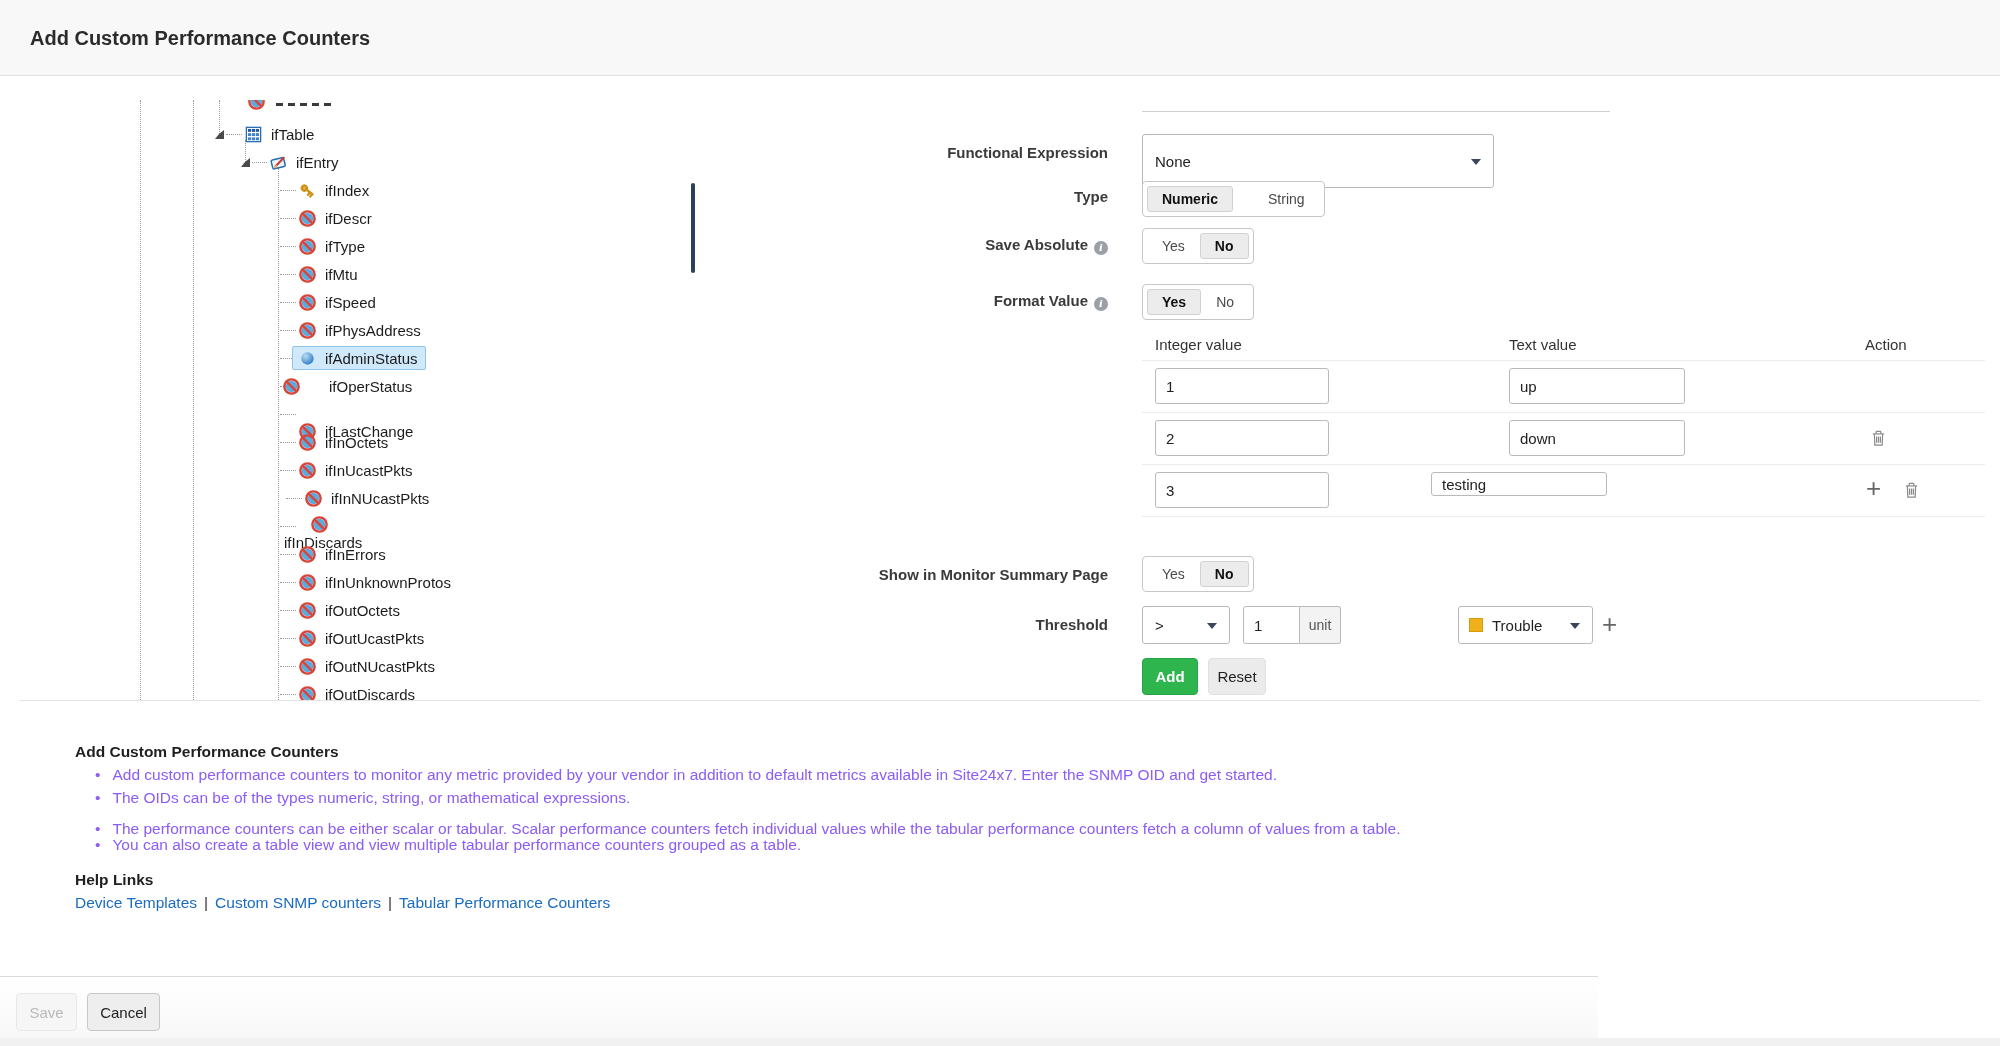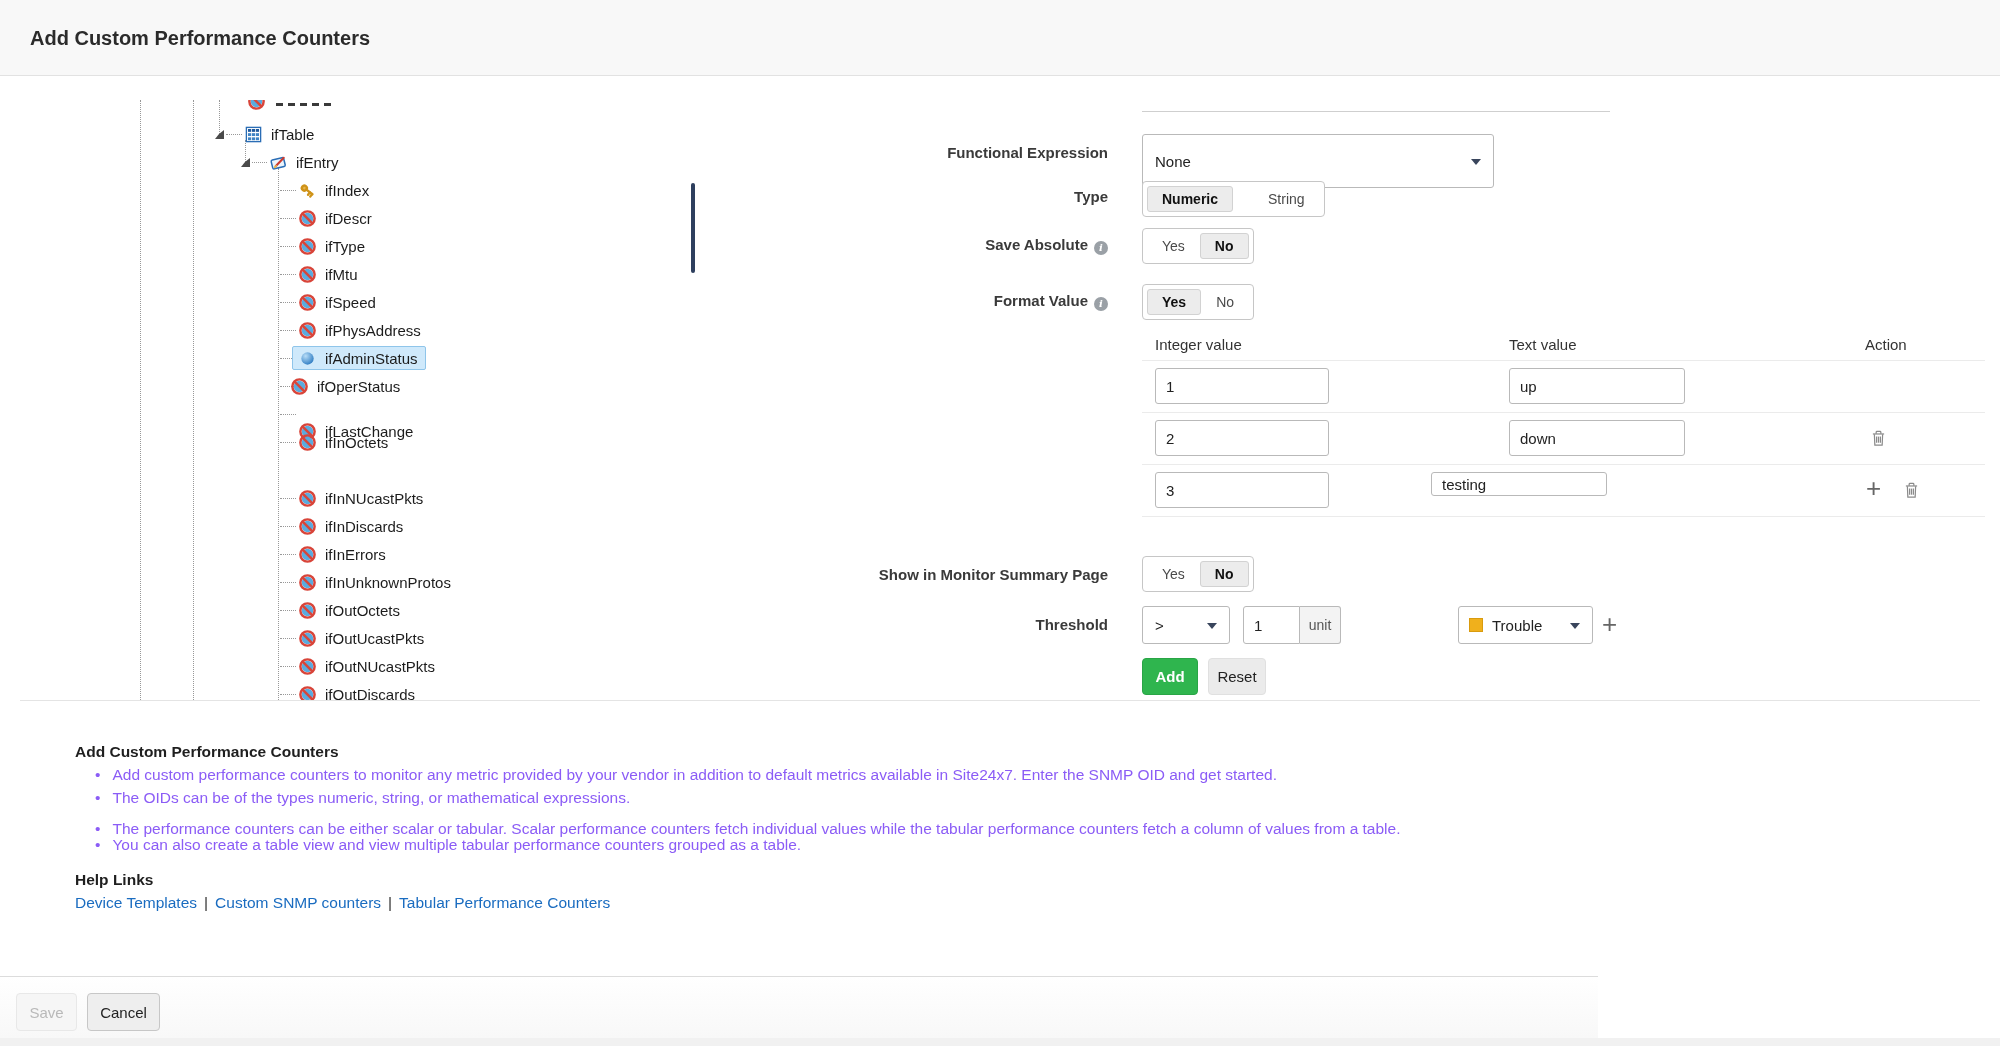--- a/index.html
+++ b/index.html
@@ -244,21 +244,21 @@
                 </radialGradient>
               </defs>
               <circle cx="10" cy="10" r="6.5" fill="url(#selg)"></circle>
             </svg>
           </span>
           <span class="t-label">ifAdminStatus</span>
         </span>
       </div>
       <div class="tree-row" style="top: 274px;">
         <span class="t-conn" style="left: 280px; width: 16px;"></span>
-        <span class="node" style="left: 284px;">
+        <span class="node" style="left: 276px; gap: 20px;">
           <span class="t-icon">
             <svg viewBox="0 0 20 20">
               <circle cx="10" cy="10" r="6" fill="#5aabdf"></circle>
               <circle cx="10" cy="10" r="7.5" fill="none" stroke="#d8453a" stroke-width="2.6"></circle>
               <line x1="4.9" y1="4.9" x2="15.1" y2="15.1" stroke="#d8453a" stroke-width="2.6"></line>
             </svg>
           </span>
           <span class="t-label">ifOperStatus</span>
         </span>
       </div>
@@ -281,36 +281,49 @@
           <span class="t-icon">
             <svg viewBox="0 0 20 20">
               <circle cx="10" cy="10" r="6" fill="#5aabdf"></circle>
               <circle cx="10" cy="10" r="7.5" fill="none" stroke="#d8453a" stroke-width="2.6"></circle>
               <line x1="4.9" y1="4.9" x2="15.1" y2="15.1" stroke="#d8453a" stroke-width="2.6"></line>
             </svg>
           </span>
           <span class="t-label">ifInOctets</span>
         </span>
       </div>
-      <div class="tree-row" style="top: 386px;">
+      <div class="tree-row" style="top: 358px;">
+        <span class="t-conn" style="left: 280px; width: 16px;"></span>
+        <span class="node" style="left: 292px;">
+          <span class="t-icon">
+            <svg viewBox="0 0 20 20">
+              <circle cx="10" cy="10" r="6" fill="#5aabdf"></circle>
+              <circle cx="10" cy="10" r="7.5" fill="none" stroke="#d8453a" stroke-width="2.6"></circle>
+              <line x1="4.9" y1="4.9" x2="15.1" y2="15.1" stroke="#d8453a" stroke-width="2.6"></line>
+            </svg>
+          </span>
+          <span class="t-label">ifInUcastPkts</span>
+        </span>
+      </div>
+      <div class="tree-row" style="top: 386px; margin-left: 6px;">
         <span class="t-conn" style="left: 280px; width: 16px;"></span>
         <span class="node" style="left: 292px;">
           <span class="t-icon">
             <svg viewBox="0 0 20 20">
               <circle cx="10" cy="10" r="6" fill="#5aabdf"></circle>
               <circle cx="10" cy="10" r="7.5" fill="none" stroke="#d8453a" stroke-width="2.6"></circle>
               <line x1="4.9" y1="4.9" x2="15.1" y2="15.1" stroke="#d8453a" stroke-width="2.6"></line>
             </svg>
           </span>
           <span class="t-label">ifInNUcastPkts</span>
         </span>
       </div>
       <div class="tree-row" style="top: 414px;">
         <span class="t-conn" style="left: 280px; width: 16px;"></span>
-        <span class="node" style="left: 292px;">
+        <span class="node" style="left: 278px; flex-direction: column;">
           <span class="t-icon">
             <svg viewBox="0 0 20 20">
               <circle cx="10" cy="10" r="6" fill="#5aabdf"></circle>
               <circle cx="10" cy="10" r="7.5" fill="none" stroke="#d8453a" stroke-width="2.6"></circle>
               <line x1="4.9" y1="4.9" x2="15.1" y2="15.1" stroke="#d8453a" stroke-width="2.6"></line>
             </svg>
           </span>
           <span class="t-label">ifInDiscards</span>
         </span>
       </div>

